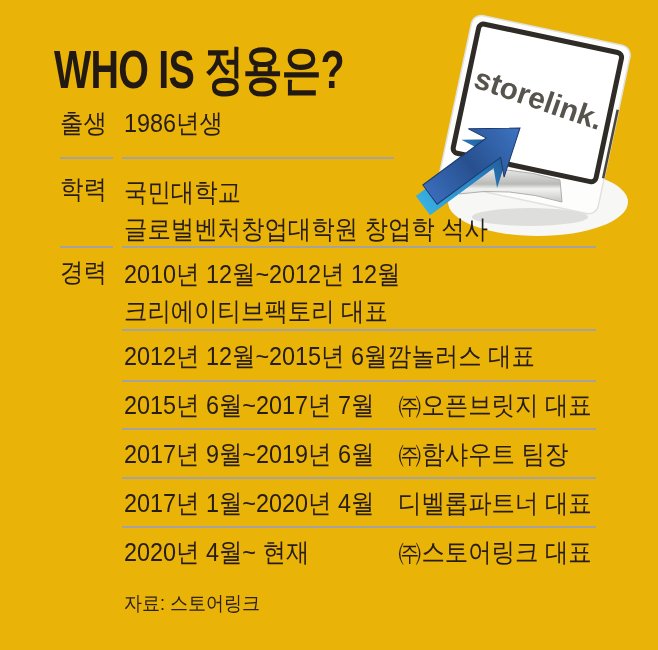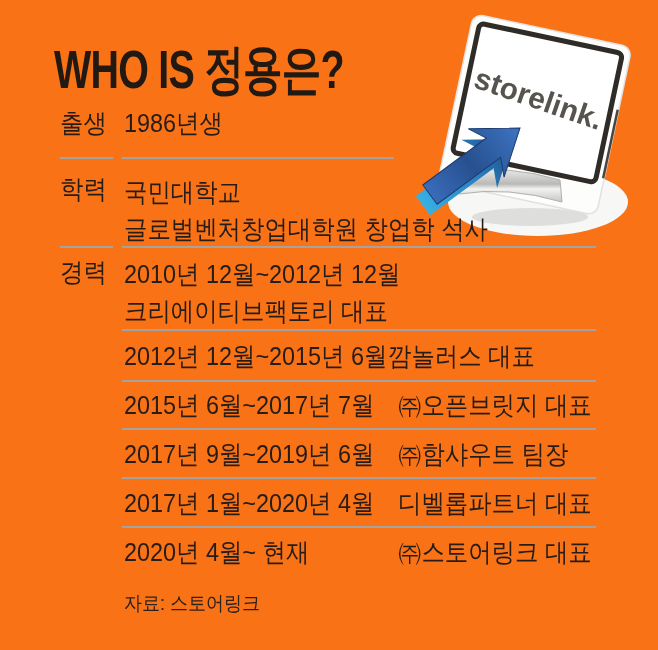--- a/index.html
+++ b/index.html
@@ -1,19 +1,19 @@
 <!DOCTYPE html>
 <html><head>
 <meta charset="utf-8">
 <style>
   html,body{margin:0;padding:0;}
   .page{
     position:relative;
     width:658px;height:650px;
-    background:#f97316;
+    background:#eab308;
     overflow:hidden;
     font-family:"Liberation Sans","DejaVu Sans",sans-serif;
     color:#261C18;
   }
   .title{
     position:absolute;left:54px;top:34px;margin:0;
     font-size:54px;font-weight:700;letter-spacing:-1px;
     transform:scaleX(0.73);transform-origin:0 0;
     white-space:nowrap;color:#221913;
   }

